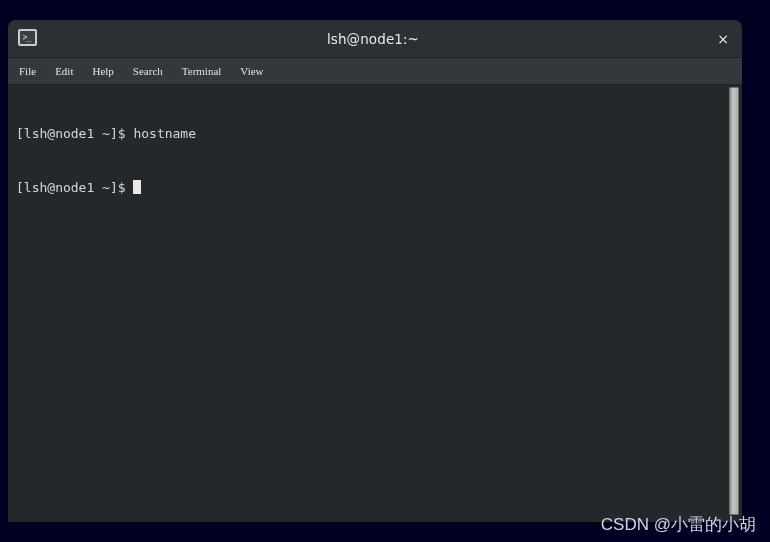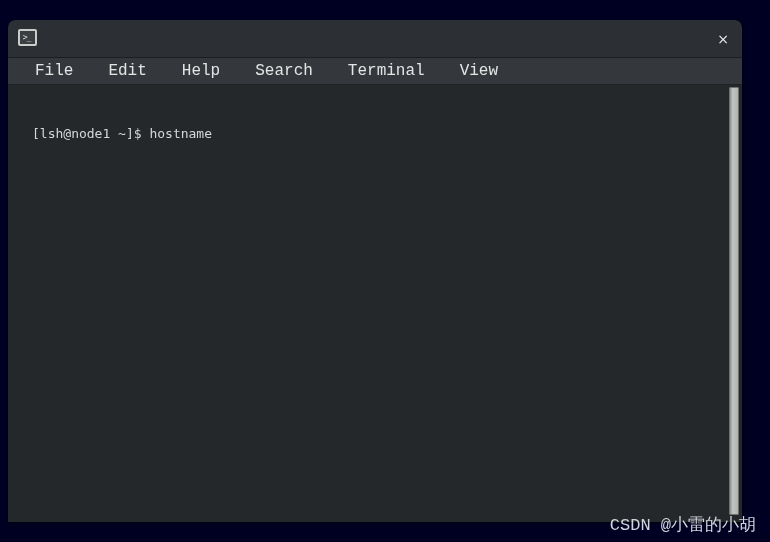--- a/index.html
+++ b/index.html
@@ -93,40 +93,39 @@
   #menu-bar {
     height: 27px;
     background: #34383c;
     border-bottom: 1px solid #202326;
     display: flex;
     align-items: center;
     padding-left: 11px;
     box-sizing: border-box;
   }
   .menu-item {
-    font-size: 16px;
+    font-size: 11px;
     color: #e3e5e4;
-    font-family: Liberation Mono, monospace;
+    font-family: Liberation Serif, serif;
     margin-right: 19px;
     cursor: default;
     user-select: none;
     white-space: nowrap;
-    margin-left: 16px;
   }
 
   
   #terminal-body {
     position: relative;
     height: 437px;
     background: #25282b;
     overflow: hidden;
   }
   #terminal-text {
     position: absolute;
-    left: 24px;
+    left: 8px;
     top: 4px;
     right: 28px;
     font-family: "DejaVu Sans Mono", monospace;
     font-size: 13px;
     line-height: 18px;
     color: #d6d6d6;
     white-space: pre;
     user-select: text;
   }
   .term-line {
@@ -163,51 +162,53 @@
     cursor: pointer;
   }
 
   
   #watermark {
     position: absolute;
     right: 14px;
     bottom: 6px;
     font-size: 17px;
     color: #d2d5dd;
-    font-family: Liberation Mono, monospace;
+    font-family: Liberation Sans, sans-serif;
     user-select: none;
     white-space: nowrap;
   }
 </style>
 </head>
 <body>
 
 <div id="desktop">
 
   <div id="terminal-window">
 
     <div id="title-bar">
       <div id="window-icon">
         <span class="icon-glyph">&gt;_</span>
       </div>
+      <div id="window-title">lsh@node1:~</div>
       <div id="close-button">×</div>
     </div>
 
     <div id="menu-bar">
       <div class="menu-item">File</div>
       <div class="menu-item">Edit</div>
       <div class="menu-item">Help</div>
       <div class="menu-item">Search</div>
       <div class="menu-item">Terminal</div>
       <div class="menu-item">View</div>
     </div>
 
     <div id="terminal-body">
       <div id="terminal-text">
         <div class="term-line">[lsh@node1 ~]$ hostname</div>
+        <div class="term-line"><span>[lsh@node1 ~]$ </span><span id="cursor-block"></span></div>
       </div>
 
       <div id="scrollbar-track">
         <div id="scrollbar-thumb"></div>
       </div>
     </div>
 
   </div>
 
   <div id="watermark">CSDN @小雷的小胡</div>

